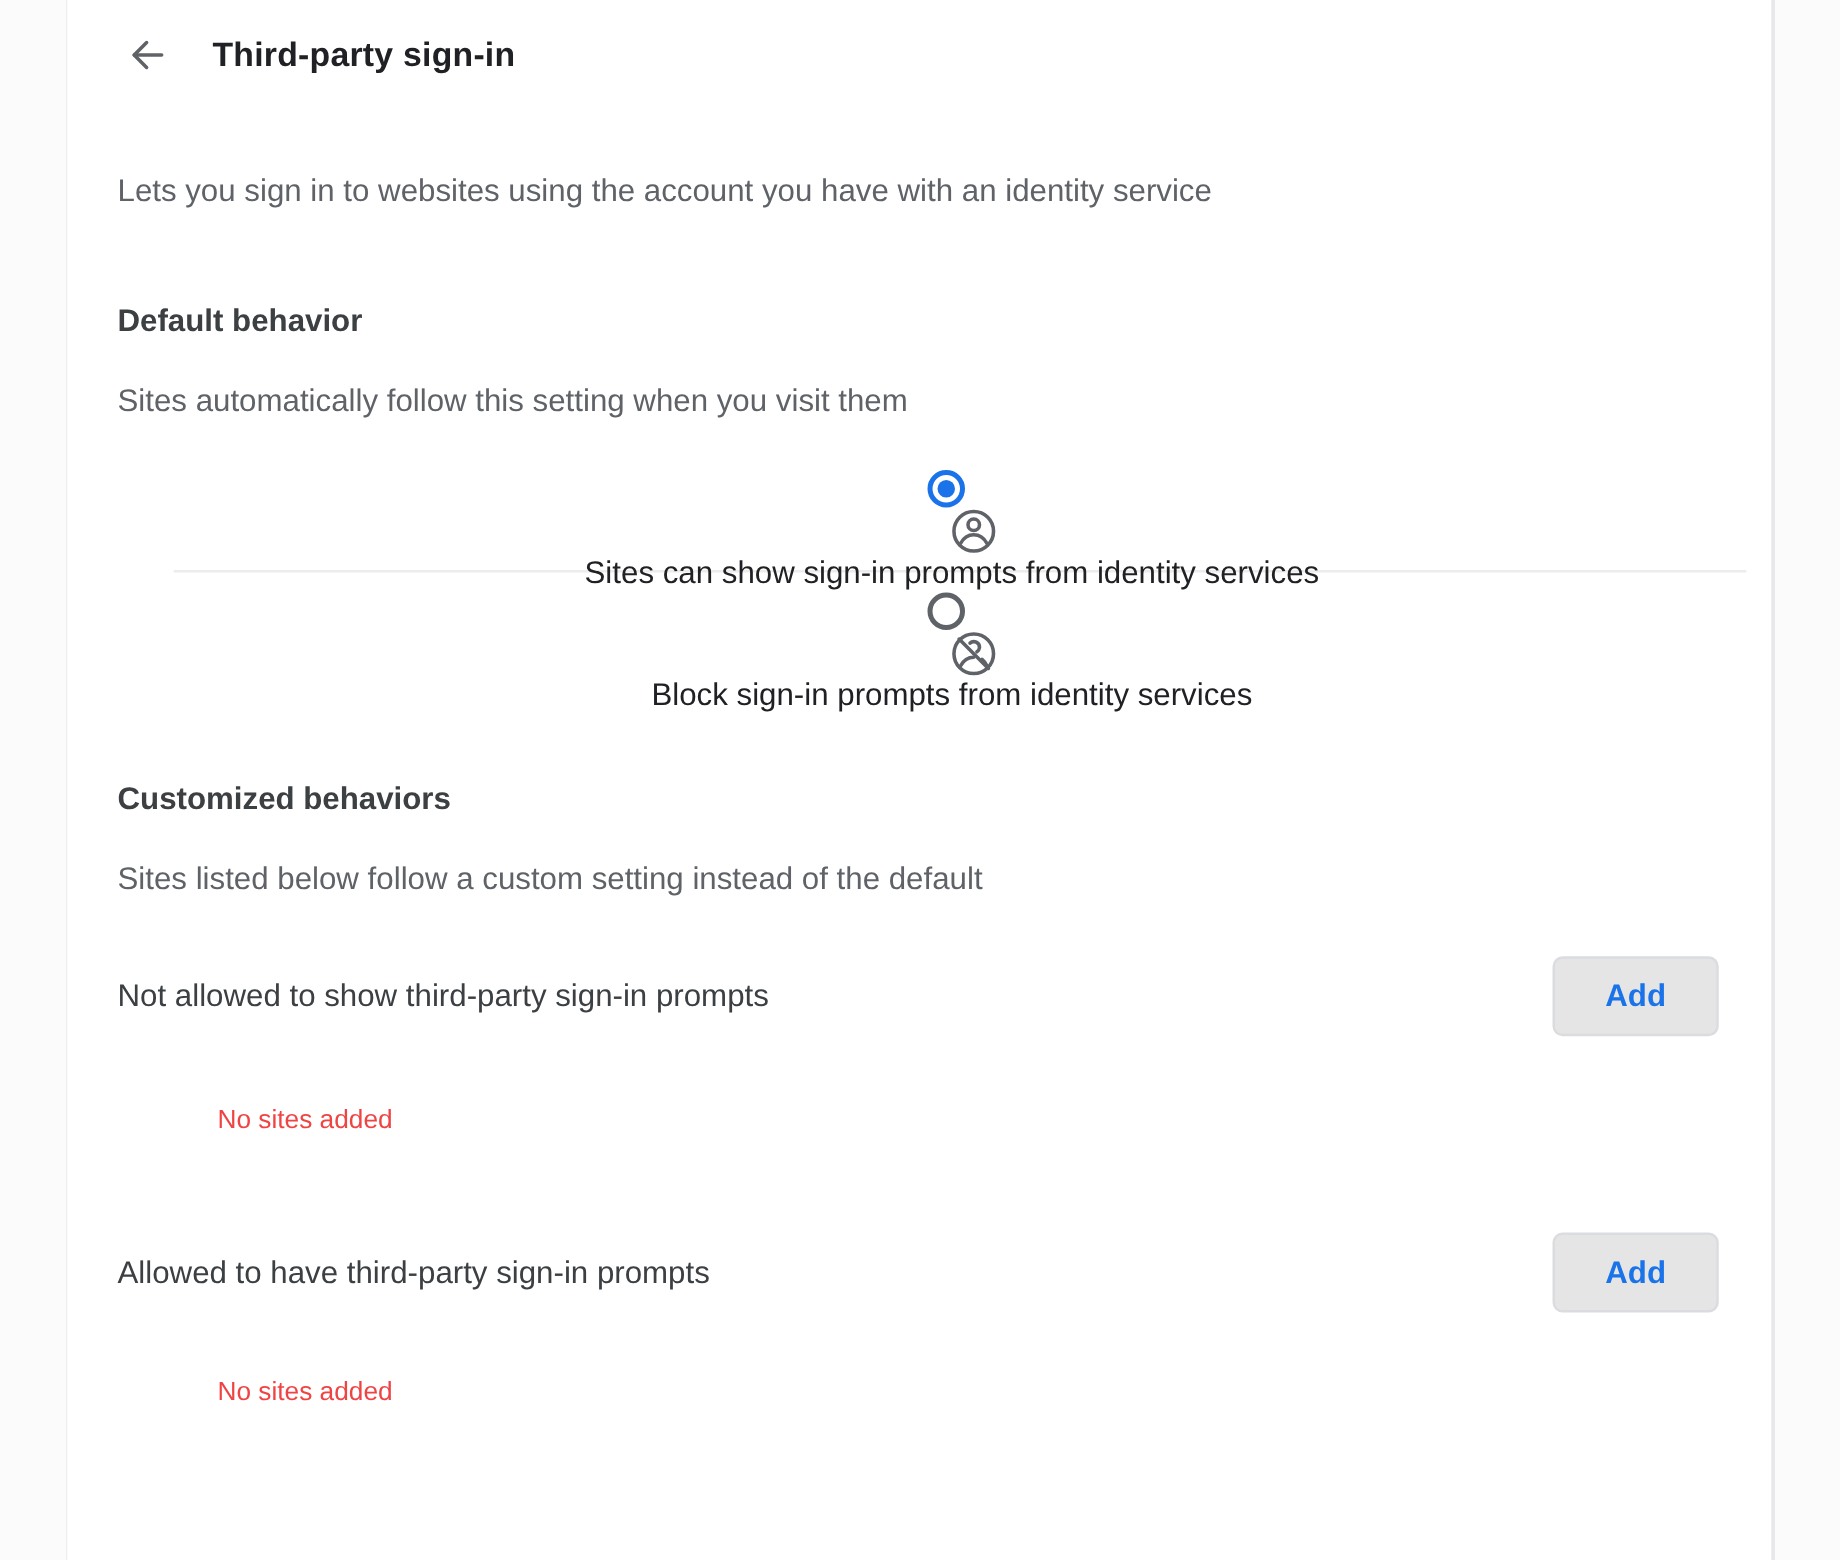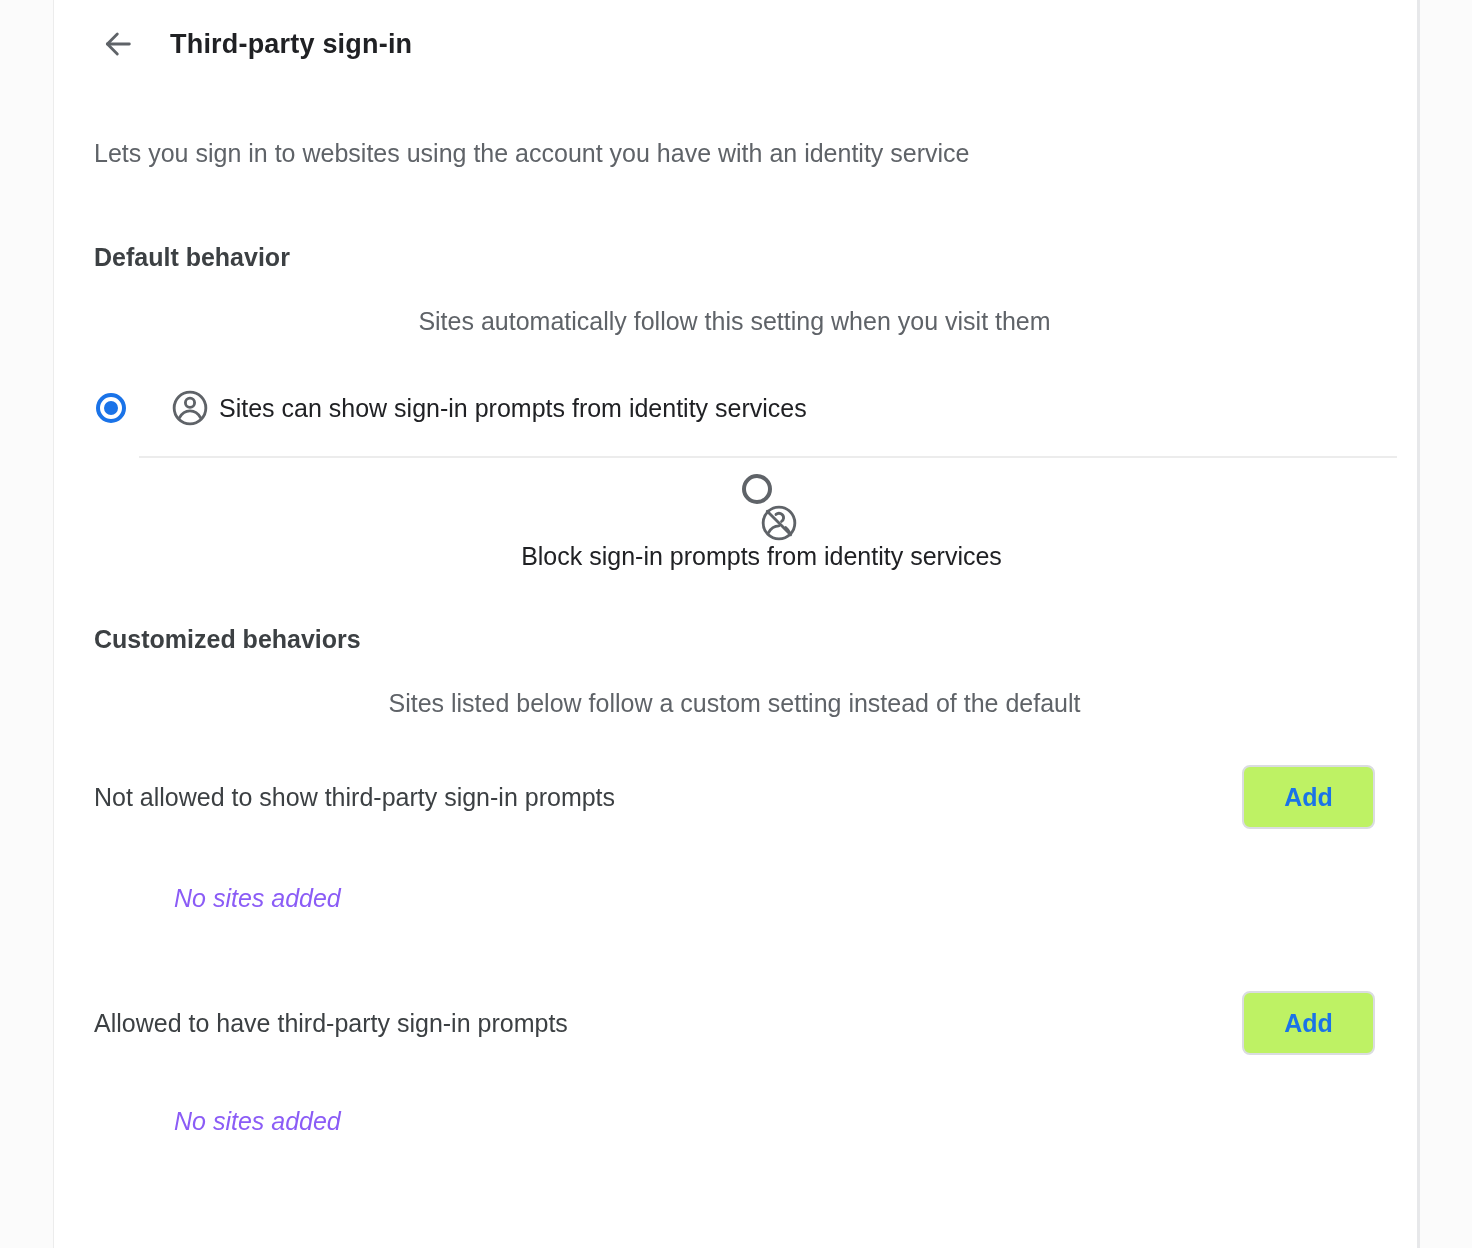--- a/index.html
+++ b/index.html
@@ -23,43 +23,43 @@
     width:318px; height:48px; border:none; border-bottom:3px solid #5f6368;
     font-size:25px; font-family:inherit; color:#202124; outline:none; background:transparent;
     padding:0 2px 4px 2px;
   }
   .search-input::placeholder { color:#5f6368; opacity:1; }
 
   .desc { margin:51px 42px 0 40px; font-size:25px; color:#5f6368; }
   .section-heading { margin:0 42px 0 40px; font-size:25px; font-weight:700; color:#3c4043; }
   .section-heading.mt-default { margin-top:75px; }
   .section-heading.mt-custom { margin-top:87px; }
-  .section-sub { margin:35px 42px 0 40px; font-size:25px; color:#5f6368;text-align:center; }
+  .section-sub { margin:35px 42px 0 40px; font-size:25px; color:#5f6368; }
 
   .radio-row { display:flex; align-items:center; height:64px; padding-left:42px; cursor:pointer; }
-  .radio-row.first { margin-top:40px; }
+  .radio-row.first { margin-top:40px;flex-direction:column; }
   .radio-row.second { margin-top:16px;flex-direction:column; }
   .radio { flex:none; width:30px; height:30px; border-radius:50%; border:4px solid #5f6368; display:flex; align-items:center; justify-content:center; background:#fff; }
   .radio.selected { border-color:#1a73e8; }
   .radio .dot { width:14px; height:14px; border-radius:50%; background:transparent; }
   .radio.selected .dot { background:#1a73e8; }
   .opt-icon { margin-left:45px; width:38px; height:38px; flex:none; display:flex; }
   .radio-label { margin-left:10px; font-size:25px; color:#202124; }
 
   .divider { height:2px; background:#ececec; margin:16px 20px 0 85px; }
 
   .custom-row { display:flex; align-items:center; justify-content:space-between; padding:0 42px 0 40px; }
   .custom-row.first { margin-top:47px; }
   .custom-row.second { margin-top:78px; }
   .custom-label { font-size:25px; color:#3c4043;text-align:right; }
   .add-btn {
-    width:133px; height:64px; background:#bef264; border:2px solid #dadce0; border-radius:8px;
+    width:133px; height:64px; background:#e5e5e5; border:2px solid #dadce0; border-radius:8px;
     color:#1a73e8; font-size:25px; font-weight:700; font-family:inherit; cursor:pointer;
   }
-  .empty-text { font-size:25px; color:#8b5cf6; padding-left:120px;font-style:italic; }
+  .empty-text { font-size:21px; color:#ef4444; padding-left:120px; }
   .empty-text.first { margin-top:55px; }
   .empty-text.second { margin-top:52px; }
 </style>
 </head>
 <body>
 
 <div class="gutter-left"></div>
 
 <div class="card">
 

